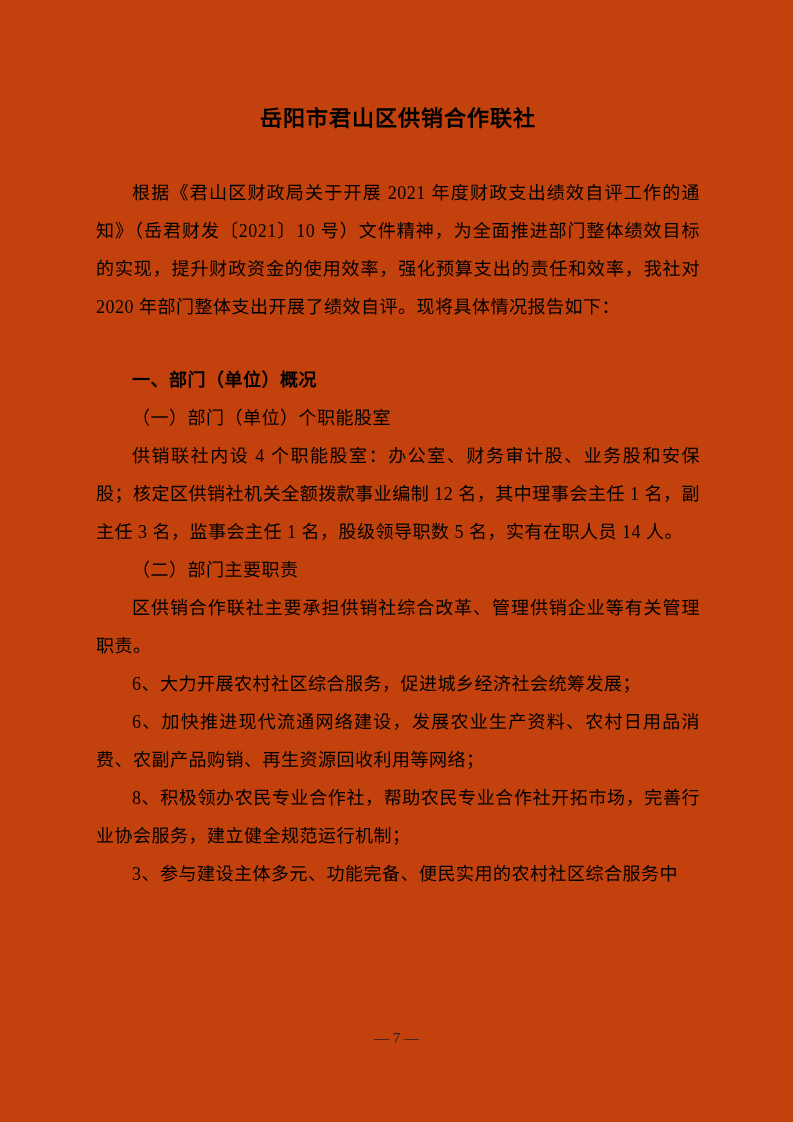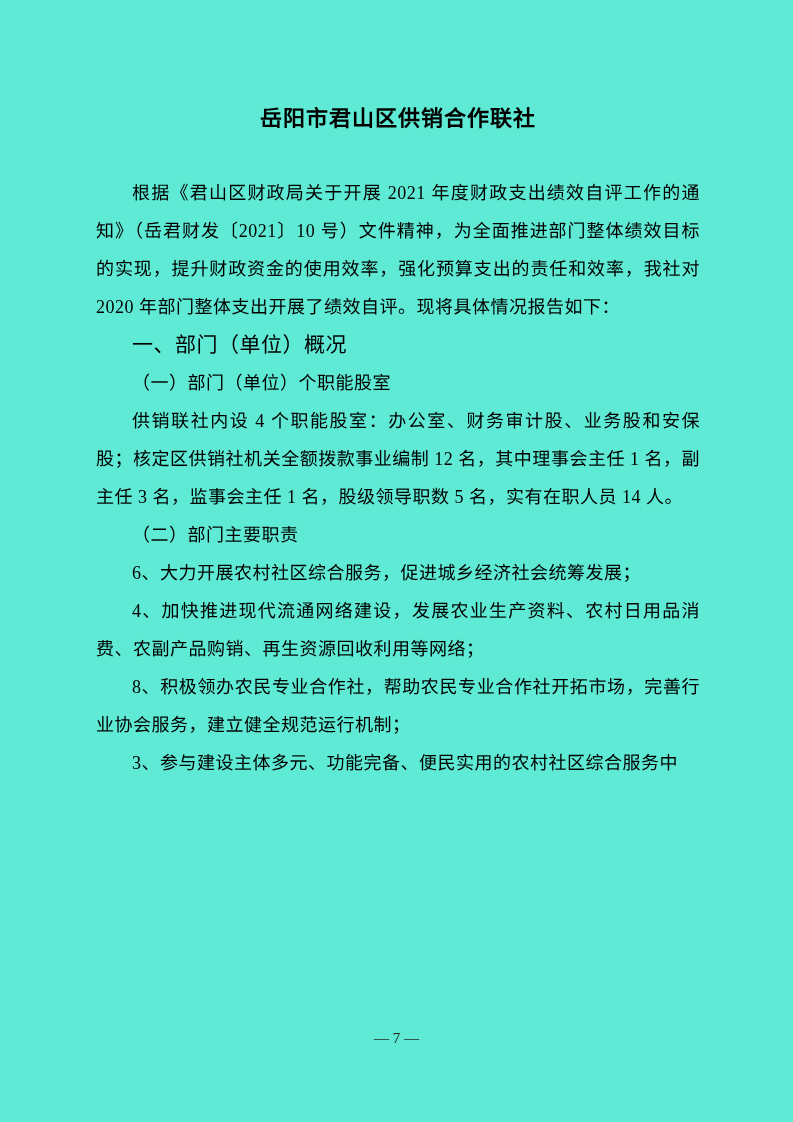--- a/index.html
+++ b/index.html
@@ -4,21 +4,21 @@
 <style>
   html, body {
     margin: 0;
     padding: 0;
     background: #ffffff;
   }
   .page {
     position: relative;
     width: 793px;
     height: 1122px;
-    background: #5eead4;
+    background: #c2410c;
     color: #000000;
     font-family: "Liberation Serif", "DejaVu Serif", serif;
     overflow: hidden;
     box-sizing: border-box;
   }
   .content {
     position: absolute;
     left: 96px;
     top: 102px;
     width: 604px;
@@ -38,22 +38,23 @@
     text-align: justify;
     letter-spacing: 0.5px;
   }
   .para {
     margin: 0;
     padding: 0;
     text-indent: 36px;
   }
   .para.section-heading {
     font-family: "Liberation Sans", "DejaVu Sans", sans-serif;
-    font-weight: normal;
-    font-size: 21px;
+    font-weight: bold;
+    font-size: 18px;
+    margin-top: 35px;
   }
   .page-number {
     position: absolute;
     left: 0;
     right: 0;
     top: 1030px;
     text-align: center;
     font-size: 15px;
     color: #222222;
     font-family: "Liberation Serif", "DejaVu Serif", serif;
@@ -74,23 +75,24 @@
       <p class="para">根据《君山区财政局关于开展 2021 年度财政支出绩效自评工作的通知》（岳君财发〔2021〕10 号）文件精神，为全面推进部门整体绩效目标的实现，提升财政资金的使用效率，强化预算支出的责任和效率，我社对 2020 年部门整体支出开展了绩效自评。现将具体情况报告如下：</p>
 
       <p class="para section-heading">一、部门（单位）概况</p>
 
       <p class="para">（一）部门（单位）个职能股室</p>
 
       <p class="para">供销联社内设 4 个职能股室：办公室、财务审计股、业务股和安保股；核定区供销社机关全额拨款事业编制 12 名，其中理事会主任 1 名，副主任 3 名，监事会主任 1 名，股级领导职数 5 名，实有在职人员 14 人。</p>
 
       <p class="para">（二）部门主要职责</p>
 
+      <p class="para">区供销合作联社主要承担供销社综合改革、管理供销企业等有关管理职责。</p>
 
       <p class="para">6、大力开展农村社区综合服务，促进城乡经济社会统筹发展；</p>
-      <p class="para">4、加快推进现代流通网络建设，发展农业生产资料、农村日用品消费、农副产品购销、再生资源回收利用等网络；</p>
+      <p class="para">6、加快推进现代流通网络建设，发展农业生产资料、农村日用品消费、农副产品购销、再生资源回收利用等网络；</p>
       <p class="para">8、积极领办农民专业合作社，帮助农民专业合作社开拓市场，完善行业协会服务，建立健全规范运行机制；</p>
       <p class="para">3、参与建设主体多元、功能完备、便民实用的农村社区综合服务中</p>
     </main>
 
   </div>
 
   <footer class="page-number">— 7 —</footer>
 
 </div>
 

